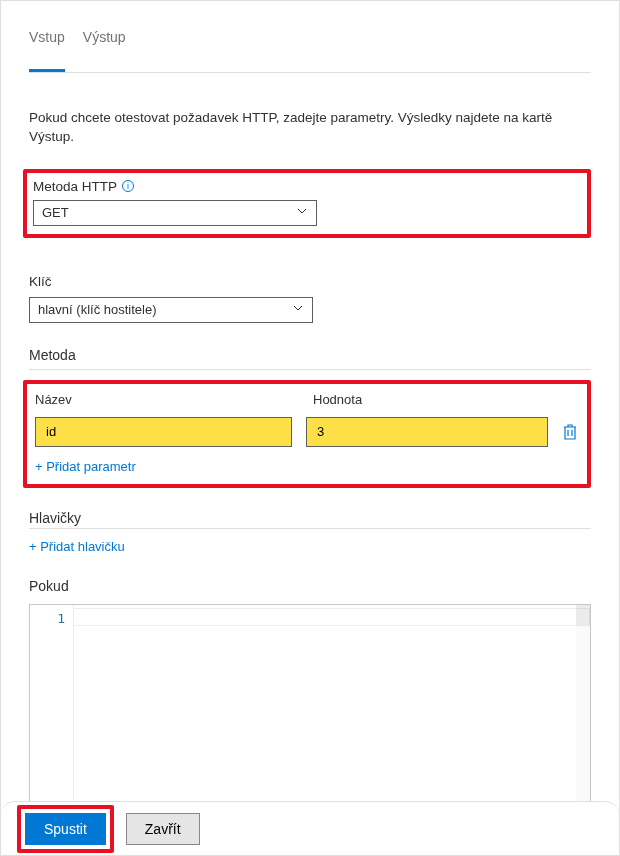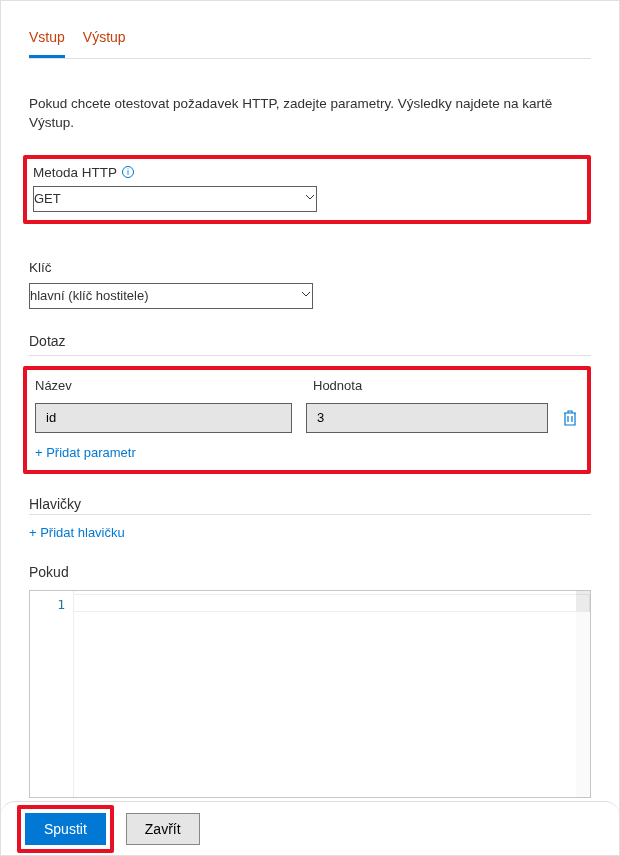--- a/index.html
+++ b/index.html
@@ -19,23 +19,23 @@
       overflow: hidden;
     }
     .tabs {
       display: flex;
       gap: 18px;
       padding-top: 28px;
       border-bottom: 1px solid #e1dfdd;
       margin-bottom: 36px;
     }
     .tab {
-      padding: 0 0 10px 0;
+      padding: 0 0 24px 0;
       font-size: 14px;
-      color: #c2410c;
+      color: #737373;
       cursor: pointer;
       border-bottom: 3px solid transparent;
     }
     .tab.active {
       border-bottom-color: #0078d4;
       font-weight: 400;
     }
     .intro {
       font-size: 13.5px;
       color: #323130;
@@ -60,21 +60,21 @@
       justify-content: center;
       font-size: 9px;
       color: #0078d4;
       line-height: 1;
     }
     .select {
       width: 284px;
       height: 26px;
       border: 1px solid #605e5c;
       background: #fff;
-      padding: 0 0;
+      padding: 0 8px;
       display: flex;
       align-items: center;
       justify-content: space-between;
       cursor: pointer;
       font-size: 13px;
     }
     .chev-down { font-size: 12px; }
     .highlight-red {
       border: 4px solid #e81123;
       padding: 6px 10px 8px 6px;
@@ -112,21 +112,21 @@
       align-items: center;
       gap: 14px;
       margin-bottom: 12px;
     }
     .text-input {
       height: 30px;
       border: 1px solid #605e5c;
       padding: 0 10px;
       font-size: 13px;
       font-family: inherit;
-      background: #e5e5e5;
+      background: #fde047;
     }
     .input-name { width: 264px; }
     .input-value { width: 248px; }
     .delete-btn {
       width: 18px; height: 18px;
       color: #0078d4;
       cursor: pointer;
       display: flex;
       align-items: center;
       justify-content: center;
@@ -247,21 +247,21 @@
     <div class="select">
       <span>hlavní (klíč hostitele)</span>
       <span class="chev-down">
         <svg width="12" height="12" viewBox="0 0 12 12">
             <path d="M2 4 L6 8 L10 4" stroke="#323130" stroke-width="1" fill="none"></path>
           </svg>
       </span>
     </div>
   </div>
 
-  <div class="section-title">Dotaz</div>
+  <div class="section-title">Metoda</div>
   <div class="section-divider"></div>
 
   <div class="query-box">
     <div class="query-headers">
       <div class="col col-name">Název</div>
       <div class="col">Hodnota</div>
     </div>
     <div class="query-row">
       <input class="text-input input-name" value="id" style="">
       <input class="text-input input-value" value="3" style="">

